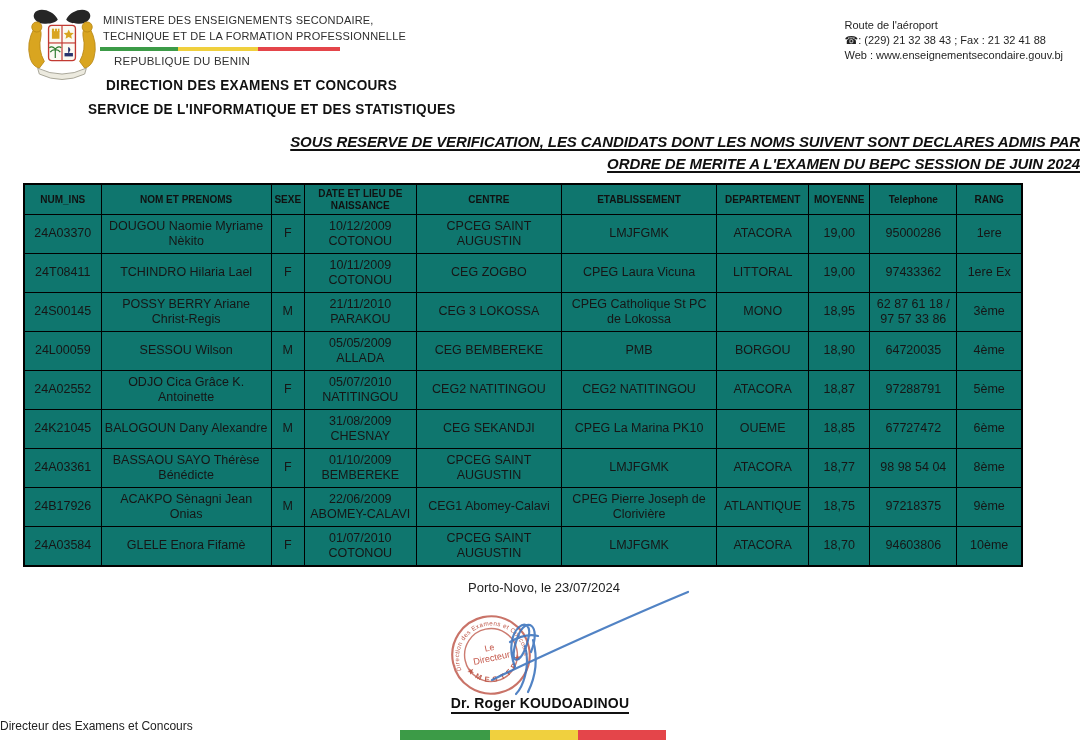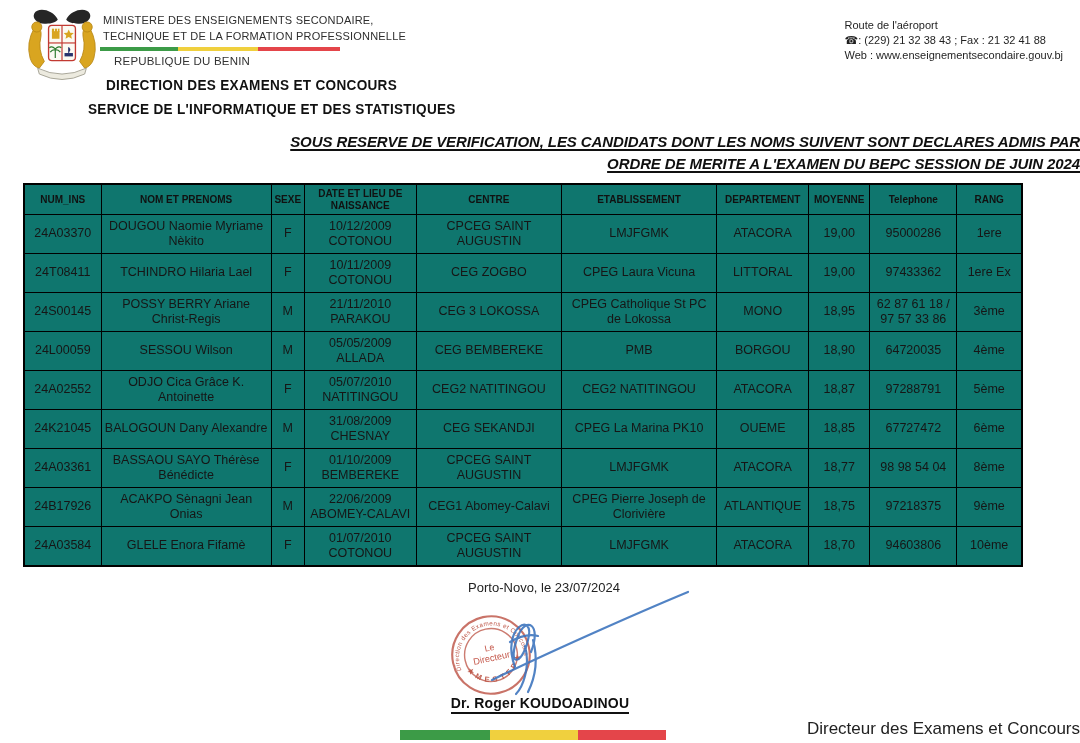--- a/index.html
+++ b/index.html
@@ -36,21 +36,21 @@
     line-height:15.5px;color:#161616;}
   td.al{text-align:left;padding-left:4px;}
   .two-line span{display:block;}
   
   .date-line{position:absolute;left:0;top:580px;width:1088px;text-align:center;font-size:13px;color:#222;}
   .stamp{position:absolute;left:445px;top:611px;width:92px;height:88px;}
   .signature{position:absolute;left:430px;top:572px;width:290px;height:150px;pointer-events:none;}
   .sig-name{position:absolute;left:0;top:694px;width:1080px;text-align:center;}
   .sig-name span{display:inline-block;font-size:14px;font-weight:bold;color:#0f0f0f;
     border-bottom:2.5px solid #111;padding-bottom:1px;letter-spacing:.2px;}
-  .sig-title{position:absolute;left:0;top:719px;width:1080px;text-align:right;font-size:17px;color:#222;}
+  .sig-title{position:absolute;left:0;top:719px;width:1080px;text-align:left;font-size:12px;color:#222;}
   .bottom-bar{position:absolute;left:400px;top:730px;width:266px;height:10px;display:flex;}
   .bottom-bar div{height:100%;}
 </style>
 </head>
 <body>
 
 <div class="page">
 
   <svg class="logo" viewBox="0 0 90 100">
 

